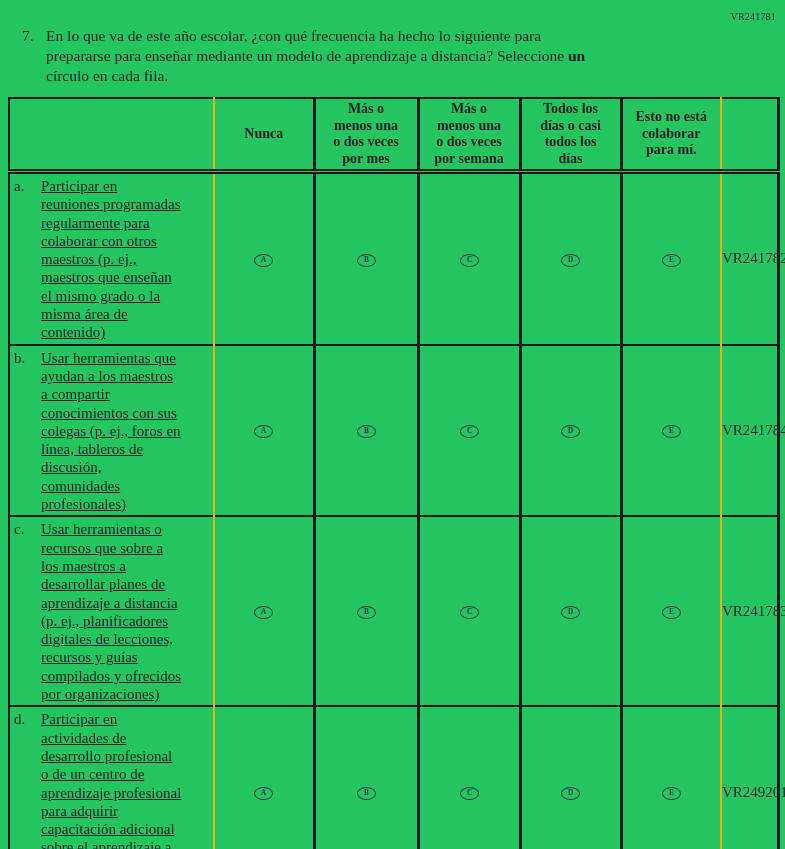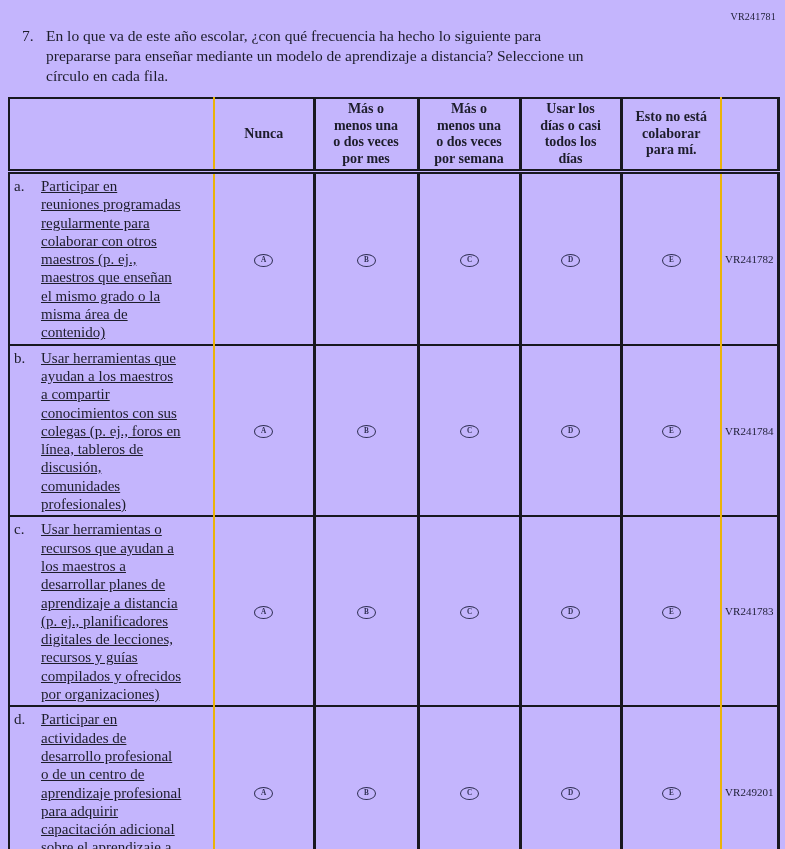--- a/index.html
+++ b/index.html
@@ -1,29 +1,29 @@
 <!DOCTYPE html>
 <html><head>
 <meta charset="utf-8">
 <style>
   * { margin:0; padding:0; box-sizing:border-box; }
   html,body { width:785px; height:849px; background:#ffffff; overflow:hidden;
               font-family:"Liberation Serif", serif; color:#1d1d2b; }
 
-  .page { position:relative; width:785px; height:849px; background:#c4b5fd; }
+  .page { position:relative; width:785px; height:849px; background:#22c55e; }
 
   .top-code { position:absolute; top:11px; right:9px; font-size:10px;
               letter-spacing:0.2px; color:#22223a; }
 
   .question { position:absolute; top:26px; left:22px; width:700px;
               display:flex; font-size:15.5px; line-height:20px; }
   .qnum { width:24px; flex:0 0 24px; }
   .qtext { white-space:pre-line;text-align:right; }
   .qtext-tail { white-space:pre-line; }
-  .qbold { font-weight:normal;margin-top:11px; }
+  .qbold { font-weight:bold;margin-top:11px; }
 
   table.freq { position:absolute; top:97px; left:8px; width:769px;
                border-collapse:collapse; table-layout:fixed;
                border-top:2px solid #18181f; border-left:2px solid #18181f;
                border-right:3px solid #18181f; }
   col.c1{width:205px;} col.c2{width:100px;} col.c3{width:104px;}
   col.c4{width:102px;} col.c5{width:101px;} col.c6{width:100px;} col.c7{width:57px;}
 
   th, td { border-left:2px solid #eab308; vertical-align:middle; }
   th.bl3, td.bl3 { border-left:3px solid #18181f; }
@@ -42,21 +42,21 @@
   .stem-wrap { display:flex; }
   .row-letter { flex:0 0 27px; }
   .row-text { flex:1; white-space:pre-line;text-decoration:underline; }
 
   td.opt { text-align:center; }
   .oval { display:inline-block; width:19px; height:13px; border:1.4px solid #2e2e52;
           border-radius:50%; text-align:center; vertical-align:middle; }
   .oval span { display:block; font-size:8px; line-height:10.5px; font-weight:bold;
                color:#2e2e52; transform:scale(0.9); }
 
-  td.vr { text-align:center; font-size:11px; color:#22223a; padding:0; }
+  td.vr { text-align:center; font-size:15px; color:#22223a; padding:0; }
 </style>
 </head>
 <body>
 
 <div class="page">
 
   <div class="top-code">VR241781</div>
 
   <div class="question">
     <span class="qnum">7.</span>
@@ -81,21 +81,21 @@
         <th style="border-left:none;"></th>
         <th>Nunca</th>
         <th class="bl3">Más o
 menos una
 o dos veces
 por mes</th>
         <th class="bl3">Más o
 menos una
 o dos veces
 por semana</th>
-        <th class="bl3">Usar los
+        <th class="bl3">Todos los
 días o casi
 todos los
 días</th>
         <th class="bl3">Esto no está
 colaborar
 para mí.</th>
         <th></th>
       </tr>
     </thead>
     <tbody>
@@ -141,21 +141,21 @@
         <td class="opt bl3"><span class="oval"><span>C</span></span></td>
         <td class="opt bl3"><span class="oval"><span>D</span></span></td>
         <td class="opt bl3"><span class="oval"><span>E</span></span></td>
         <td class="vr">VR241784</td>
       </tr>
       <tr class="rc">
         <td class="stem" style="border-left:none;">
           <div class="stem-wrap">
             <span class="row-letter">c.</span>
             <span class="row-text">Usar herramientas o
-recursos que ayudan a
+recursos que sobre a
 los maestros a
 desarrollar planes de
 aprendizaje a distancia
 (p. ej., planificadores
 digitales de lecciones,
 recursos y guías
 compilados y ofrecidos
 por organizaciones)</span>
           </div>
         </td>

